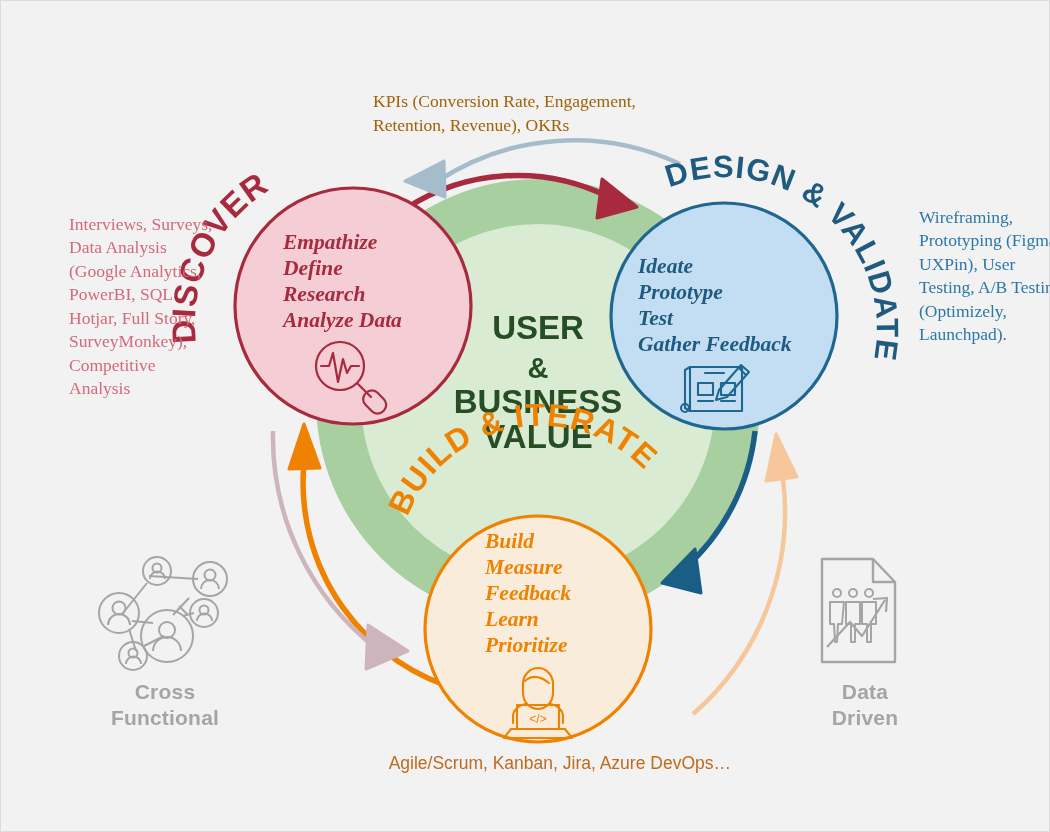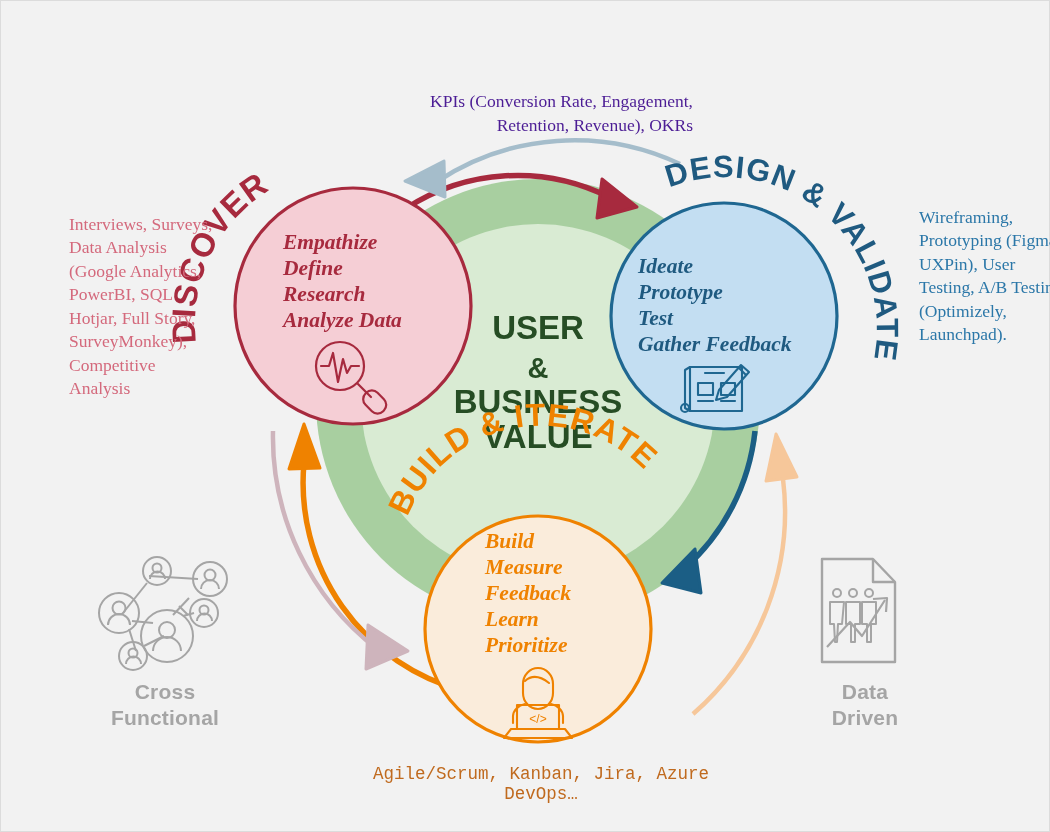--- a/index.html
+++ b/index.html
@@ -48,34 +48,32 @@
     color: #2b77a8;
     font-family: Liberation Serif, serif;
   }
   #top-metrics {
     position: absolute;
     left: 372px;
     top: 88px;
     width: 320px;
     font-size: 17.5px;
     line-height: 1.38;
-    color: #4c1d95;
+    color: #a16207;
     font-family: "Liberation Serif", serif;
-    text-align: right;
   }
   #bottom-tools {
     position: absolute;
     left: 350px;
     top: 752px;
     width: 380px;
-    text-align: center;
+    text-align: right;
     font-size: 17.5px;
     color: #c06a1e;
-    font-family: Liberation Mono, monospace;
-    margin-top: 11px;
+    font-family: Liberation Sans, sans-serif;
   }
   .pillar-label {
     position: absolute;
     text-align: center;
     font-family: "Liberation Sans", sans-serif;
     font-weight: bold;
     font-size: 21px;
     line-height: 1.24;
     color: #a5a5a5;
     letter-spacing: .2px;

